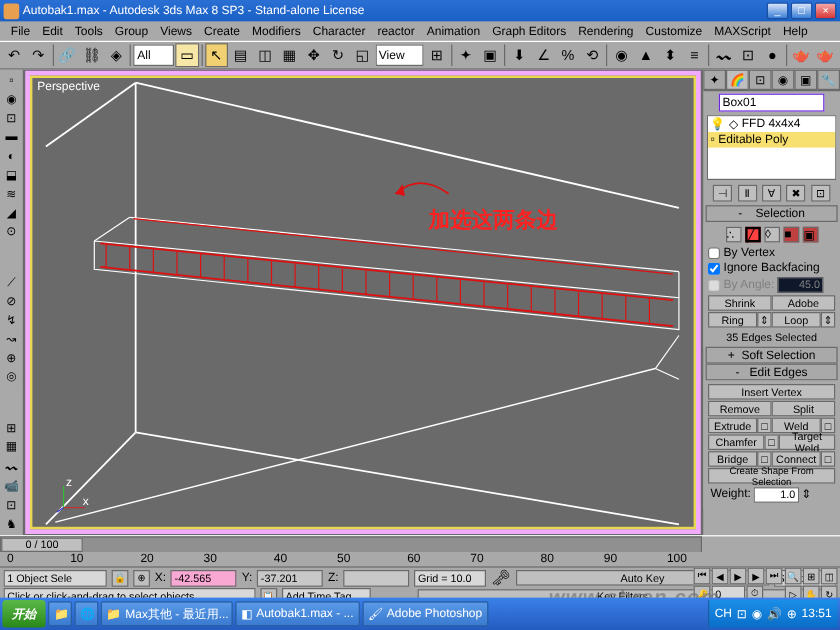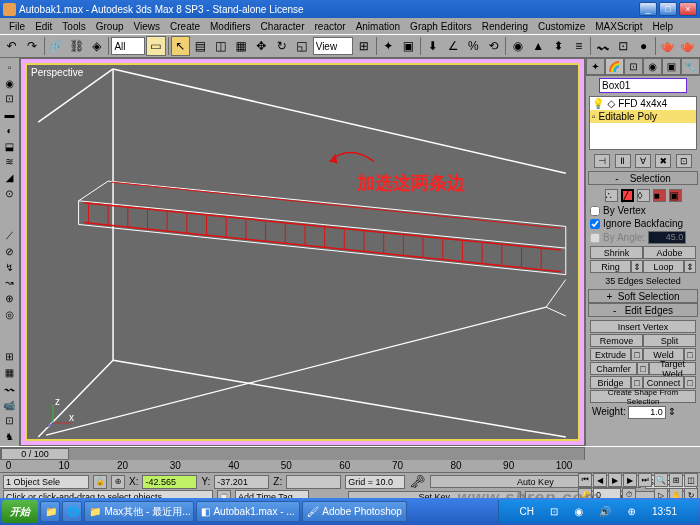--- a/index.html
+++ b/index.html
@@ -60,21 +60,21 @@
 .bottom{height:50px;background:#a9a9a9;border-top:1px solid #6a6a6a;position:relative}
 .br1{height:17px;display:flex;align-items:center;gap:4px;padding:0 3px}
 .br-fld{height:14px;background:#d8d8d8;border:1px solid #6a6a6a;padding:0 2px;font-size:9px;display:inline-flex;align-items:center}
 .br-btn{width:14px;height:14px;border:1px solid #6a6a6a;background:#bfbfbf;cursor:pointer;font-size:8px;display:flex;align-items:center;justify-content:center}
 .br2{height:14px;display:flex;align-items:center;gap:4px;padding:0 3px;font-size:9px}
 .play-ctrl{position:absolute;right:48px;top:0;display:flex;flex-direction:column;gap:1px}
 .play-row{display:flex;gap:1px}
 .taskbar{height:27px;background:linear-gradient(to bottom,#3a80e8,#245cc0);display:flex;align-items:center;padding:0 2px;gap:2px;position:absolute;bottom:0;left:0;right:0}
 .start{height:23px;padding:0 8px;background:linear-gradient(to bottom,#5ab848,#2a8818);border-radius:3px;color:#fff;font-weight:bold;font-style:italic;cursor:pointer;display:inline-flex;align-items:center}
 .task-item{height:21px;background:linear-gradient(to bottom,#5a9ae8,#3a7ad0);border:1px solid #2a5fa0;border-radius:2px;padding:0 4px;color:#fff;font-size:10px;cursor:pointer;display:inline-flex;align-items:center;gap:3px;max-width:110px;overflow:hidden;white-space:nowrap}
-.tray{margin-left:auto;height:23px;background:linear-gradient(to bottom,#1a8ee8,#0a6ec8);border-left:1px solid #1a5fa0;padding:0 21px;color:#fff;display:inline-flex;align-items:center;gap:16px}
+.tray{margin-left:auto;height:23px;background:linear-gradient(to bottom,#1a8ee8,#0a6ec8);border-left:1px solid #1a5fa0;padding:0 5px;color:#fff;display:inline-flex;align-items:center;gap:4px}
 svg{display:block}
 </style>
 </head>
 <body>
 
 <div class="title-bar">
   <div class="title-left">
     <span class="title-icon"></span>
     <span>Autobak1.max - Autodesk 3ds Max 8 SP3 - Stand-alone License</span>
   </div>
@@ -359,36 +359,35 @@
   <span class="tl-tick" style="left:86%">90</span>
   <span class="tl-tick" style="left:95%">100</span>
 </div>
 
 <div class="bottom">
   <div class="br1">
     <span class="br-fld" style="width:86px">1 Object Sele</span>
     <div class="br-btn">🔒</div>
     <div class="br-btn">⊕</div>
     <span>X:</span>
-      <span class="br-fld" style="width:55px;background:#bef264">-42.565</span>
+      <span class="br-fld" style="width:55px;background:#f9a8d4">-42.565</span>
     <span>Y:</span>
       <span class="br-fld" style="width:55px;background:#c8c8c8">-37.201</span>
     <span>Z:</span>
       <span class="br-fld" style="width:55px;background:#c8c8c8"></span>
     <span class="br-fld" style="width:60px">Grid = 10.0</span>
     <span style="font-size:13px">🗝</span>
     <div class="pbtn" style="width:46px">Auto Key</div>
     <span class="br-fld" style="width:52px">Selected</span>
   </div>
   <div class="br2">
     <span class="br-fld" style="width:210px">Click or click-and-drag to select objects</span>
     <div class="br-btn">📋</div>
     <span class="br-fld" style="width:74px">Add Time Tag</span>
     <span style="width:31px"></span>
-    <div class="pbtn" style="width:46px">Set Key</div>
     <div class="pbtn" style="width:58px">Key Filters...</div>
   </div>
   <div class="play-ctrl">
     <div class="play-row">
       <div class="br-btn">⏮</div>
       <div class="br-btn">◀</div>
       <div class="br-btn">▶</div>
       <div class="br-btn">▶</div>
       <div class="br-btn">⏭</div>
     </div>

